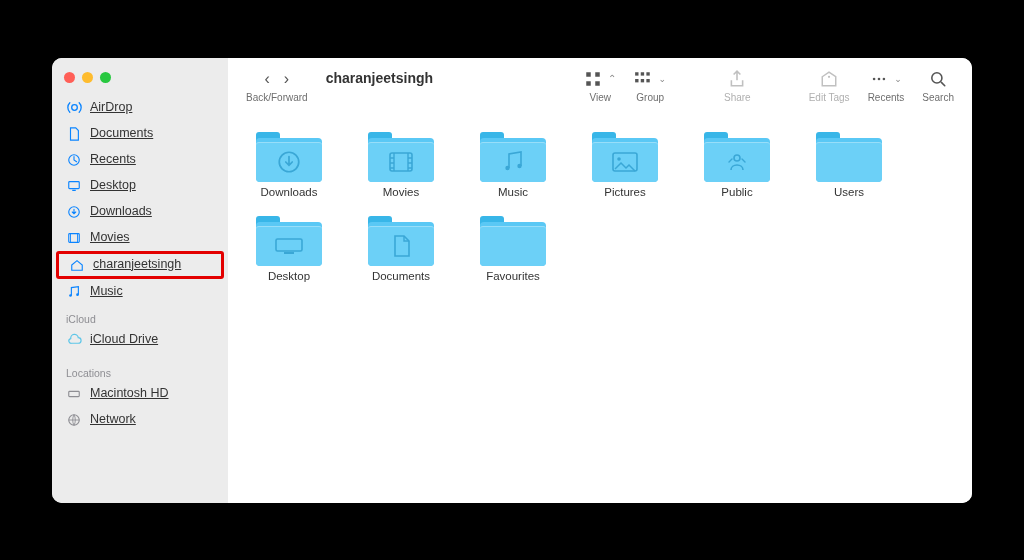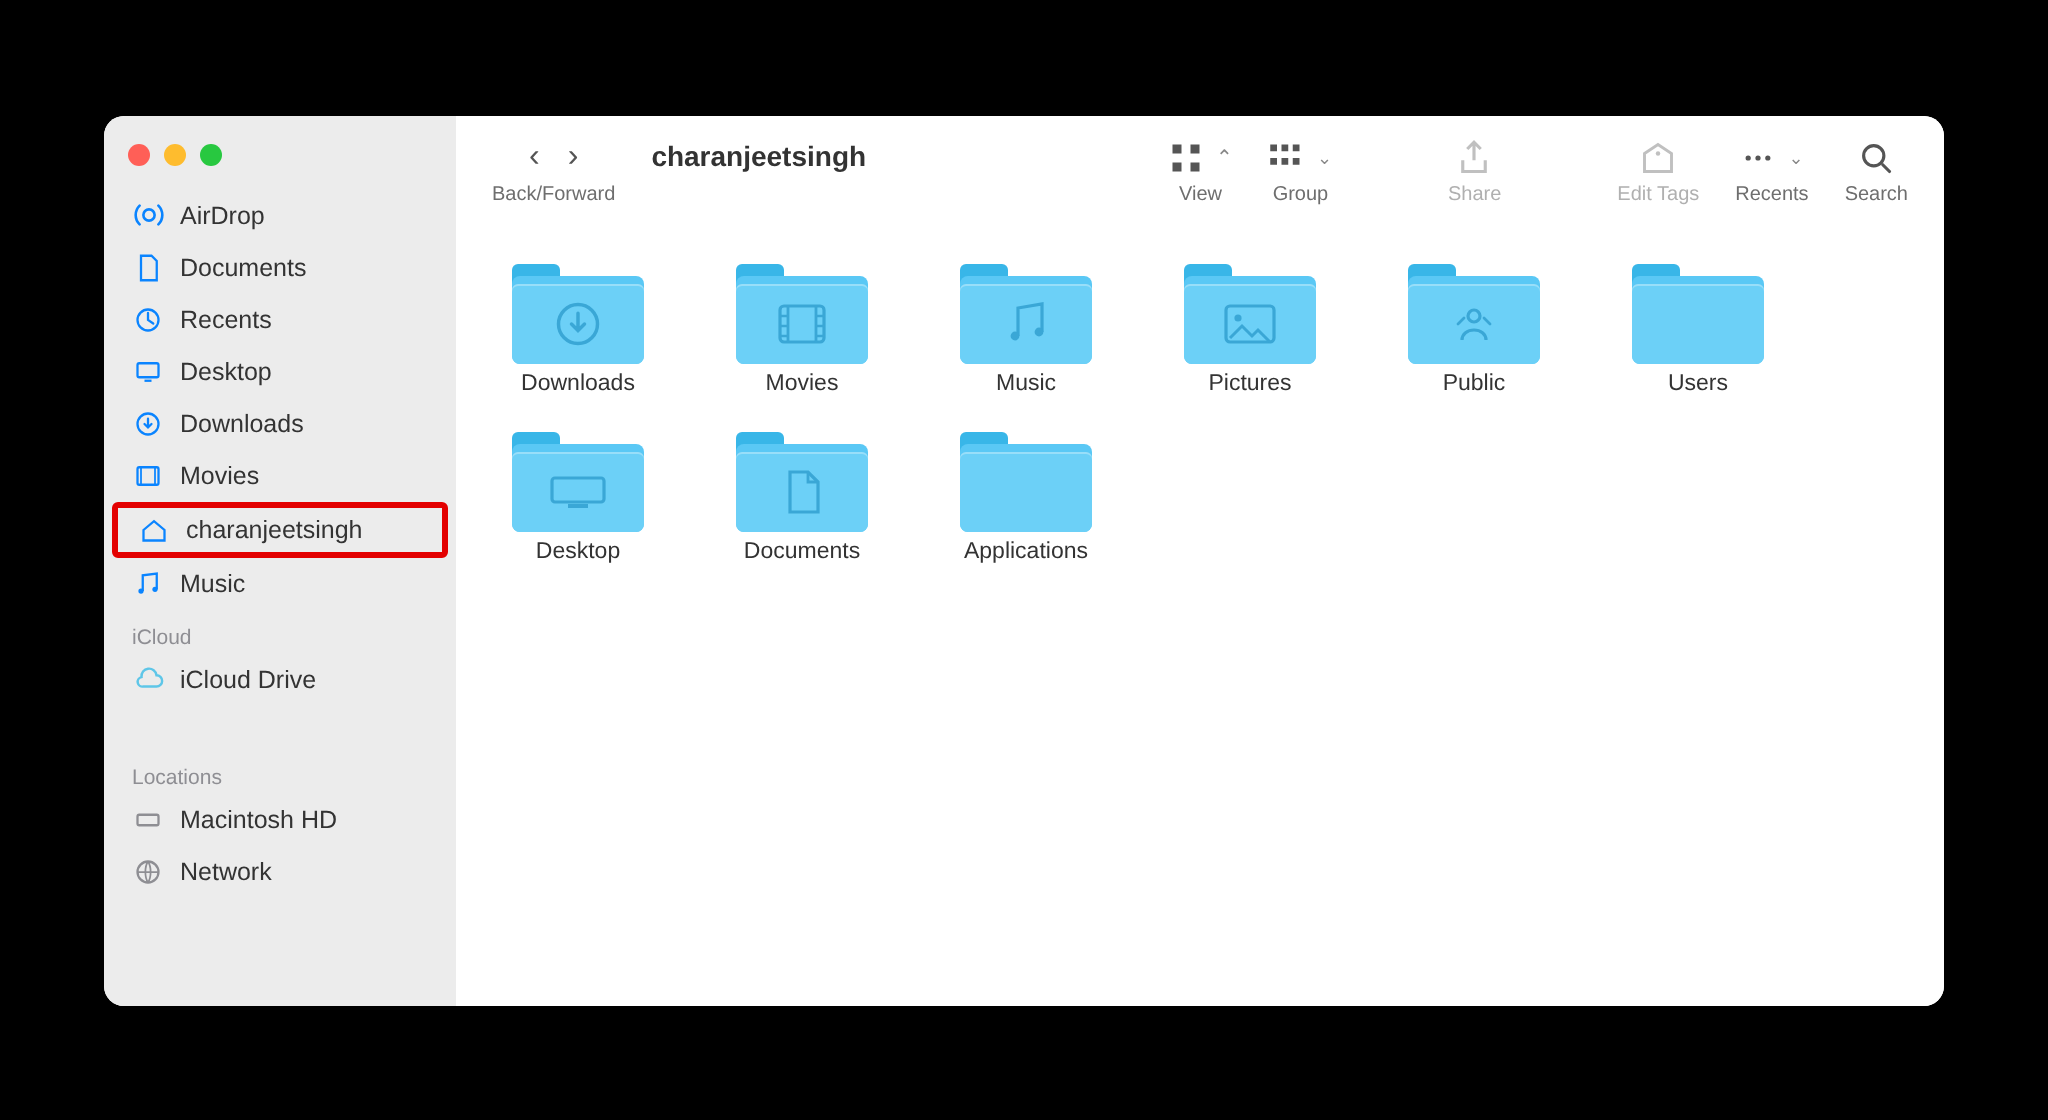--- a/index.html
+++ b/index.html
@@ -5,21 +5,21 @@
     * { box-sizing: border-box; margin: 0; padding: 0; }
     body { background: #000; width: 1024px; height: 560px; font-family: -apple-system, BlinkMacSystemFont, "Helvetica Neue", sans-serif; display: flex; align-items: center; justify-content: center; }
     .window { width: 920px; height: 445px; background: #fff; border-radius: 10px; overflow: hidden; display: flex; box-shadow: 0 10px 40px rgba(0,0,0,0.4); }
     .sidebar { width: 176px; background: #ececec; padding: 10px 0 0 0; overflow-y: auto; }
     .traffic { display: flex; gap: 7px; padding: 4px 12px 12px 12px; }
     .dot { width: 11px; height: 11px; border-radius: 50%; }
     .red { background: #ff5f57; }
     .yellow { background: #febc2e; }
     .green { background: #28c840; }
     .section-label { color: #8e8e93; font-size: 10.5px; font-weight: 500; padding: 4px 14px 2px 14px; }
-    .sidebar-item { display: flex; align-items: center; gap: 8px; padding: 5px 14px; color: #333; font-size: 12.5px; cursor: pointer; }
+    .sidebar-item { display: flex; align-items: flex-start; gap: 8px; padding: 5px 14px; color: #333; font-size: 12.5px; cursor: pointer; text-decoration: underline; }
     .sidebar-item .si-icon { width: 16px; height: 16px; display: flex; align-items: center; justify-content: center; color: #0a84ff; font-size: 14px; }
     .sidebar-item.circled { border: 3px solid #e30000; border-radius: 3px; margin: 0 4px; padding: 3px 10px; }
     .main { flex: 1; background: #fff; display: flex; flex-direction: column; }
     .toolbar { height: 56px; display: flex; align-items: flex-start; padding: 10px 18px 0 18px; gap: 18px; border-bottom: none; }
     .tb-group { display: flex; flex-direction: column; align-items: center; gap: 2px; }
     .tb-icons { display: flex; gap: 6px; align-items: center; height: 22px; color: #4a4a4a; }
     .tb-label { font-size: 10px; color: #6e6e6e; }
     .nav-arrows { display: flex; gap: 14px; font-size: 16px; color: #555; }
     .nav-arrows span { cursor: pointer; }
     .title { font-size: 14px; font-weight: 600; color: #333; padding-top: 2px; }
@@ -121,21 +121,21 @@
     <div class="section-label" style="margin-top:4px">iCloud</div>
     <div class="sidebar-item">
       <span class="si-icon" style="color:#5ec6e8">
           <svg viewBox="0 0 16 16" width="15" height="15">
             <path d="M5 12h7a3 3 0 0 0 0-6 4 4 0 0 0-8 1 2.5 2.5 0 0 0 1 5z" fill="none" stroke="#5ec6e8" stroke-width="1.3"></path>
           </svg>
         </span>
       <span>iCloud Drive</span>
     </div>
 
-    <div class="section-label" style="margin-top:26px">Locations</div>
+    <div class="section-label" style="margin-top:10px">Locations</div>
     <div class="sidebar-item">
       <span class="si-icon" style="color:#8e8e93">
           <svg viewBox="0 0 16 16" width="14" height="14">
             <rect x="2" y="5" width="12" height="6" rx="1" fill="none" stroke="#8e8e93" stroke-width="1.3"></rect>
           </svg>
         </span>
       <span>Macintosh HD</span>
     </div>
     <div class="sidebar-item">
       <span class="si-icon" style="color:#8e8e93">
@@ -328,18 +328,18 @@
               </div>
     </div>
     <div class="folder-label">Documents</div>
   </div>
           <div class="folder">
     <div class="folder-icon">
       <div class="folder-tab"></div>
       <div class="folder-back"></div>
       <div class="folder-front"></div>
     </div>
-    <div class="folder-label">Applications</div>
+    <div class="folder-label">Favourites</div>
   </div>
         </div>
     </div>
   </div>
 </div>
 
 </body></html>

